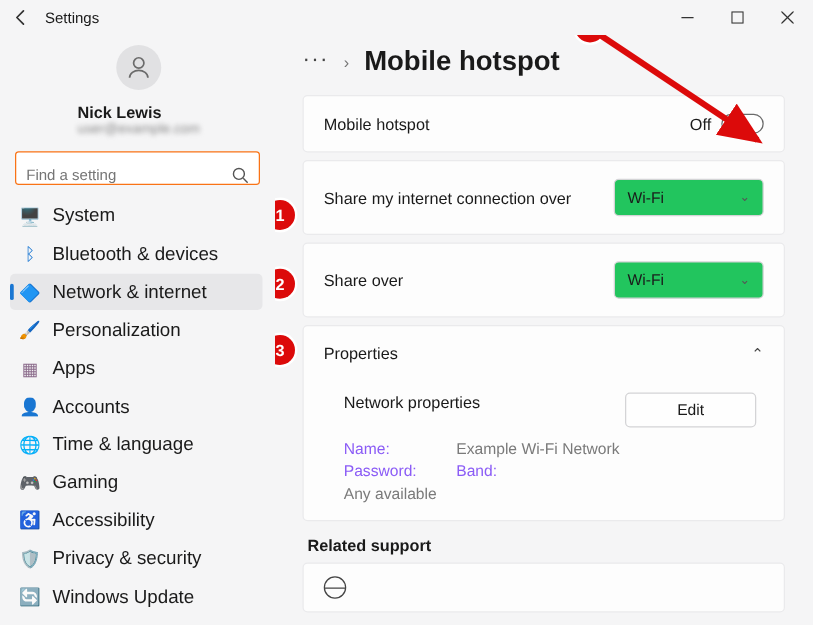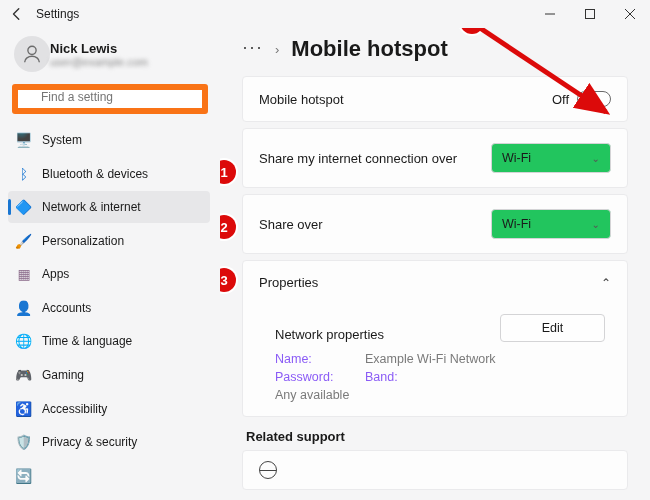--- a/index.html
+++ b/index.html
@@ -23,56 +23,56 @@
   .titlebar .title { margin-left: 6px; font-size: 12px; }
   .winbtns { position:absolute; right:0; top:0; display:flex; }
   .winbtn { width: 40px; height:28px; display:flex; align-items:center; justify-content:center; color:#555; }
   .layout { display:flex; height: calc(500px - 28px); }
   .sidebar {
     width: 220px;
     padding: 2px 8px 8px 8px;
     display:flex; flex-direction:column;
     overflow:hidden;
   }
-  .user { display:flex; align-items:center; padding:6px 4px 10px 6px; }
+  .user { display:flex; align-items:center; gap:10px; padding:6px 4px 10px 6px;flex-direction:column; }
   .avatar {
     width: 36px; height:36px; border-radius:50%; background:#e1e1e3;
     display:flex; align-items:center; justify-content:center;
   }
   .user .info { display:flex; flex-direction:column; }
   .user .name { font-size:13px; font-weight:600; }
   .user .email { font-size:11px; color:#8a8a8a; filter: blur(2px); }
   .search {
     margin: 2px 4px 10px 4px;
     height: 30px;
-    border: 6px solid #f97316;
+    border: 1px solid #f97316;
     background: #fff;
     border-radius: 3px;
-    display:flex; align-items:flex-start;
-    padding: 0 23px;
+    display:flex; align-items:flex-end;
+    padding: 0 8px;
   }
   .search input {
     border:none; outline:none; flex:1; font-size:12px; background:transparent; color:#555;
   }
   .nav { display:flex; flex-direction:column; gap:1px; overflow-y:auto; padding-right:2px; }
   .nav-item {
     display:flex; align-items:center; gap:10px;
     height: 33px;
     padding: 0 8px;
     border-radius: 4px;
     cursor: default;
     position: relative;
   }
   .nav-item.active { background:#e7e7e9; }
   .nav-item.active::before {
     content:""; position:absolute; left:0; top:8px; bottom:8px; width:3px;
     background:#1976d2; border-radius:2px;
   }
   .nav-icon { width:16px; height:16px; display:flex; align-items:center; justify-content:center; font-size:14px; }
-  .nav-label { font-size:12px; }
+  .nav-label { font-size:15px; }
   .main { flex:1; padding: 6px 22px 0 22px; overflow-y:auto; position:relative; }
   .main::-webkit-scrollbar { width:4px; }
   .main::-webkit-scrollbar-thumb { background:#c7c7c9; border-radius:2px; }
   .bc { display:flex; align-items:center; gap:12px; margin: 2px 0 14px 0; }
   .bc .dots { font-size:18px; color:#444; letter-spacing:1px; margin-top:-4px; }
   .bc .chev { color:#777; }
   .bc .pagetitle { font-size:22px; font-weight:600; }
   .card {
     background:#fdfdfd;
     border:1px solid #eaeaec;
@@ -93,21 +93,21 @@
     width:10px; height:10px; border-radius:50%; background:#555;
     position:absolute; left:2px; top:2px;
   }
   .dropdown {
     width: 120px; height:30px; border:1px solid #d4d4d6; background:#22c55e;
     border-radius:4px; display:flex; align-items:center; justify-content:space-between;
     padding: 0 10px; font-size:12.5px;
   }
   .dropdown .chev2 { color:#555; font-size:10px; }
   .props-body { padding: 4px 16px 14px 16px; }
-  .np-row { display:flex; align-items:flex-end; justify-content:space-between; padding: 6px 6px 10px 16px; }
+  .np-row { display:flex; align-items:flex-start; justify-content:space-between; padding: 6px 6px 10px 16px; }
   .editbtn {
     width: 105px; height:28px; border:1px solid #d4d4d6; border-radius:4px;
     background:#fefefe; display:flex; align-items:center; justify-content:center;
     font-size:12.5px;
   }
   .kv { display:grid; grid-template-columns: 90px 1fr; row-gap:4px; padding-left:16px; font-size:12.5px; }
   .kv .k { color:#8b5cf6; }
   .kv .v { color:#7a7a7a; }
   .exp-icon { font-size:12px; color:#444; }
   .section-label { font-size:13px; font-weight:600; margin: 12px 0 6px 4px; }
@@ -211,20 +211,21 @@
         <div class="nav-item">
           <span class="nav-icon" style="color: rgb(25, 118, 210);">♿</span>
           <span class="nav-label">Accessibility</span>
         </div>
         <div class="nav-item">
           <span class="nav-icon">🛡️</span>
           <span class="nav-label">Privacy &amp; security</span>
         </div>
         <div class="nav-item">
           <span class="nav-icon" style="color: rgb(210, 139, 26);">🔄</span>
+          <span class="nav-label">Windows Update</span>
         </div>
       </nav>
   </aside>
 
   <main class="main">
     <div class="bc">
       <span class="dots">···</span>
       <span class="chev">›</span>
       <span class="pagetitle">Mobile hotspot</span>
     </div>

